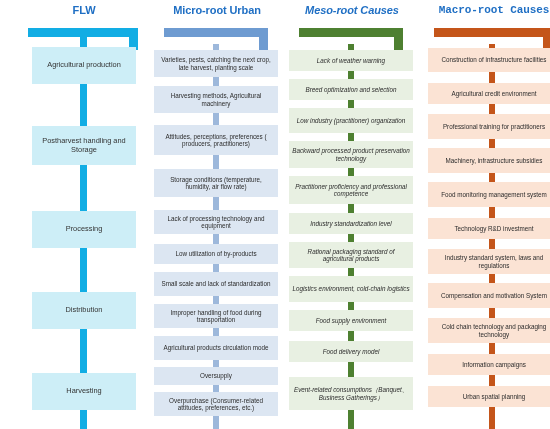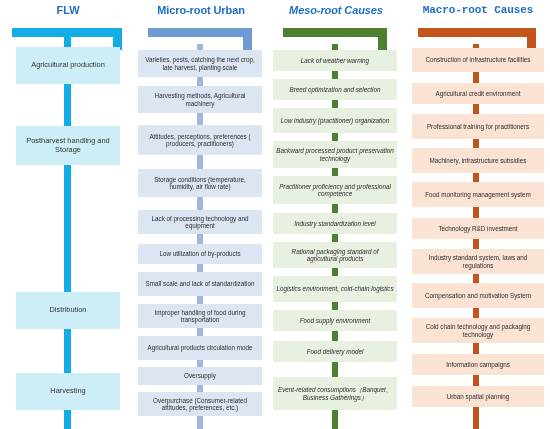--- a/index.html
+++ b/index.html
@@ -19,20 +19,21 @@
     position: relative;
     width: 550px;
     height: 429px;
   }
 
   
   .column {
     position: absolute;
     top: 0;
     height: 429px;
+    margin-left: 16px;
   }
   .col-flw   { left: 0px;   width: 136px; }
   .col-micro { left: 136px; width: 130px; }
   .col-meso  { left: 271px; width: 130px; font-style: italic; }
   .col-macro { left: 406px; width: 144px; }
 
   
   .col-title {
     position: absolute;
     top: 4px;
@@ -143,20 +144,23 @@
       <div class="hook-v"></div>
     </div>
     <div class="spine"></div>
 
     <div class="box" style="top:126px;height:39px">
       <span class="box-text">Postharvest handling and Storage</span>
     </div>
     <div class="box" style="top:47px;height:37px">
       <span class="box-text">Agricultural production</span>
     </div>
+    <div class="box" style="top:211px;height:37px">
+      <span class="box-text">Processing</span>
+    </div>
     <div class="box" style="top:292px;height:37px">
       <span class="box-text">Distribution</span>
     </div>
     <div class="box" style="top:373px;height:37px">
       <span class="box-text">Harvesting</span>
     </div>
   </div>
 
   <div class="column col-micro">
     <div class="col-title">Micro-root Urban</div>

